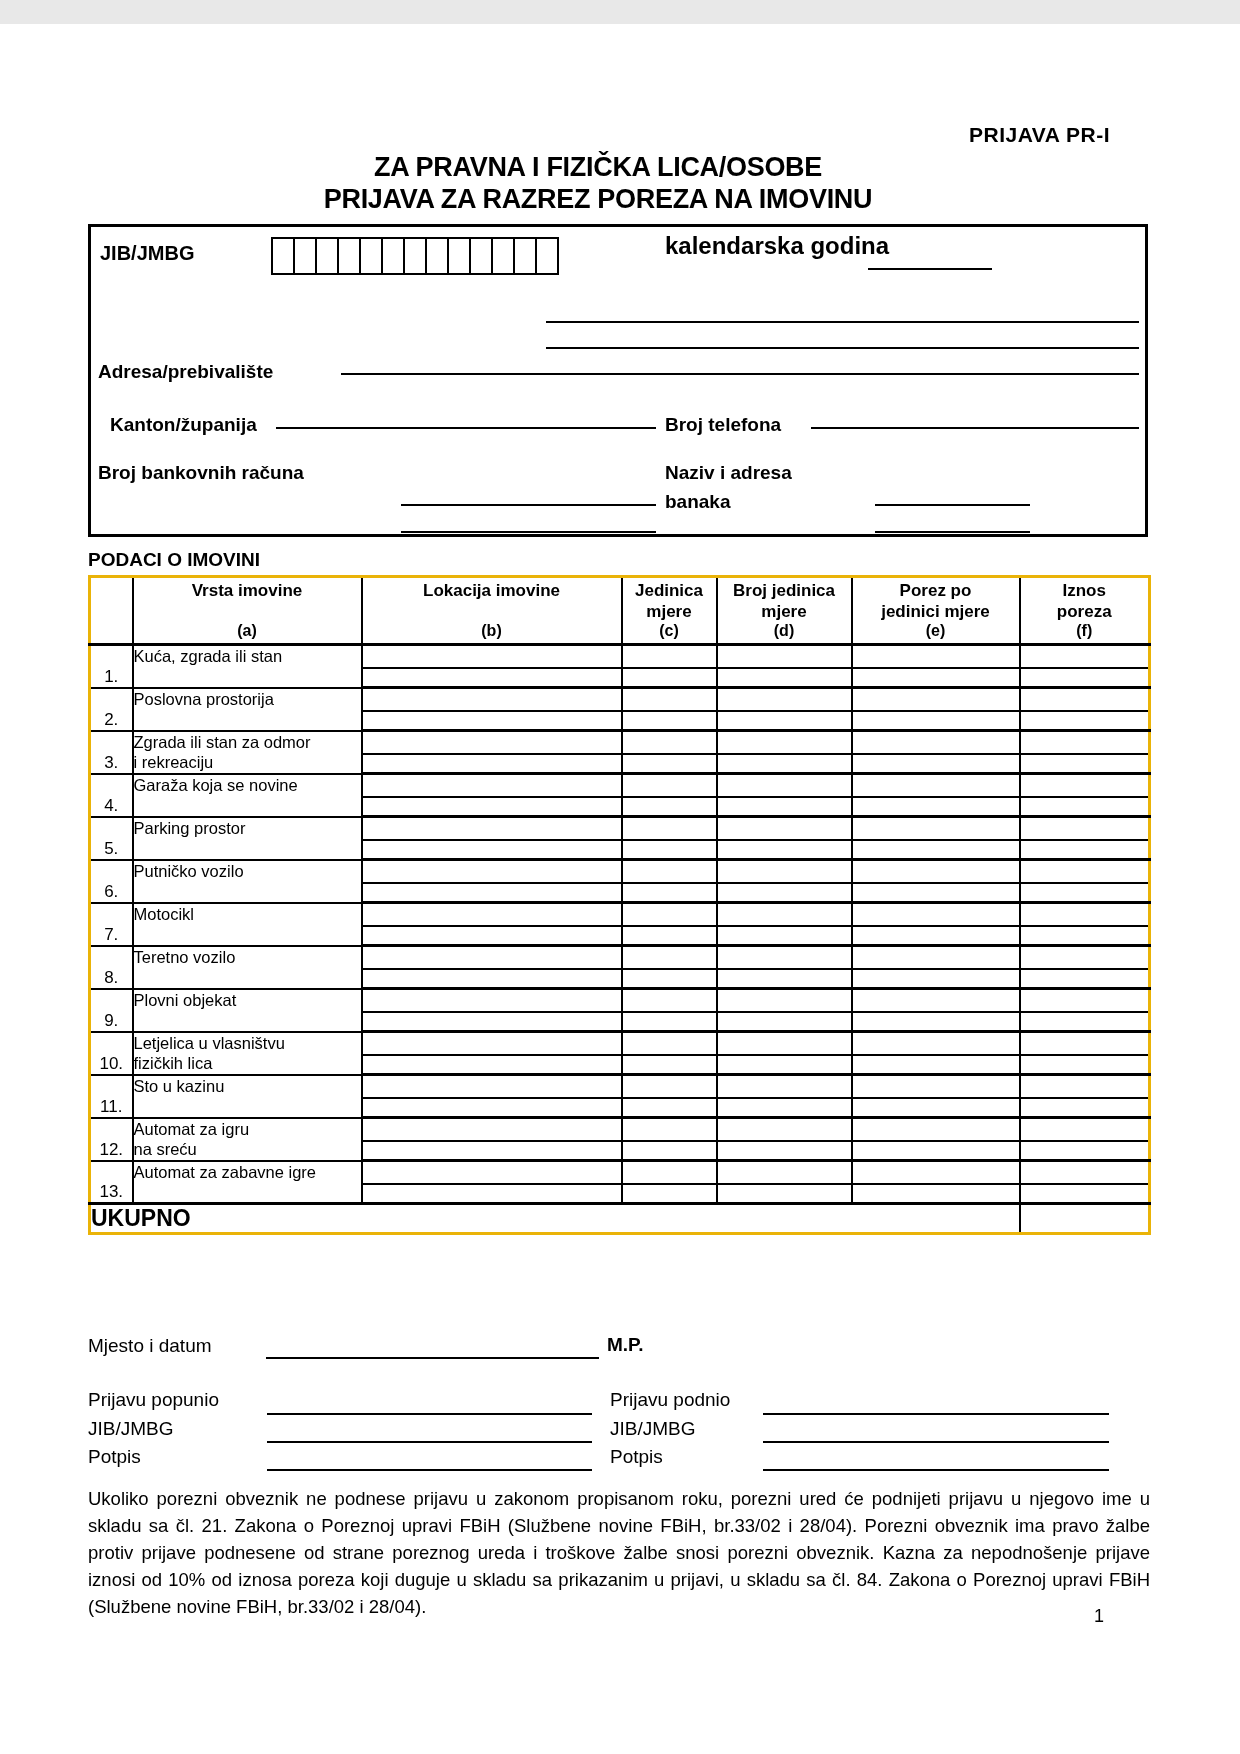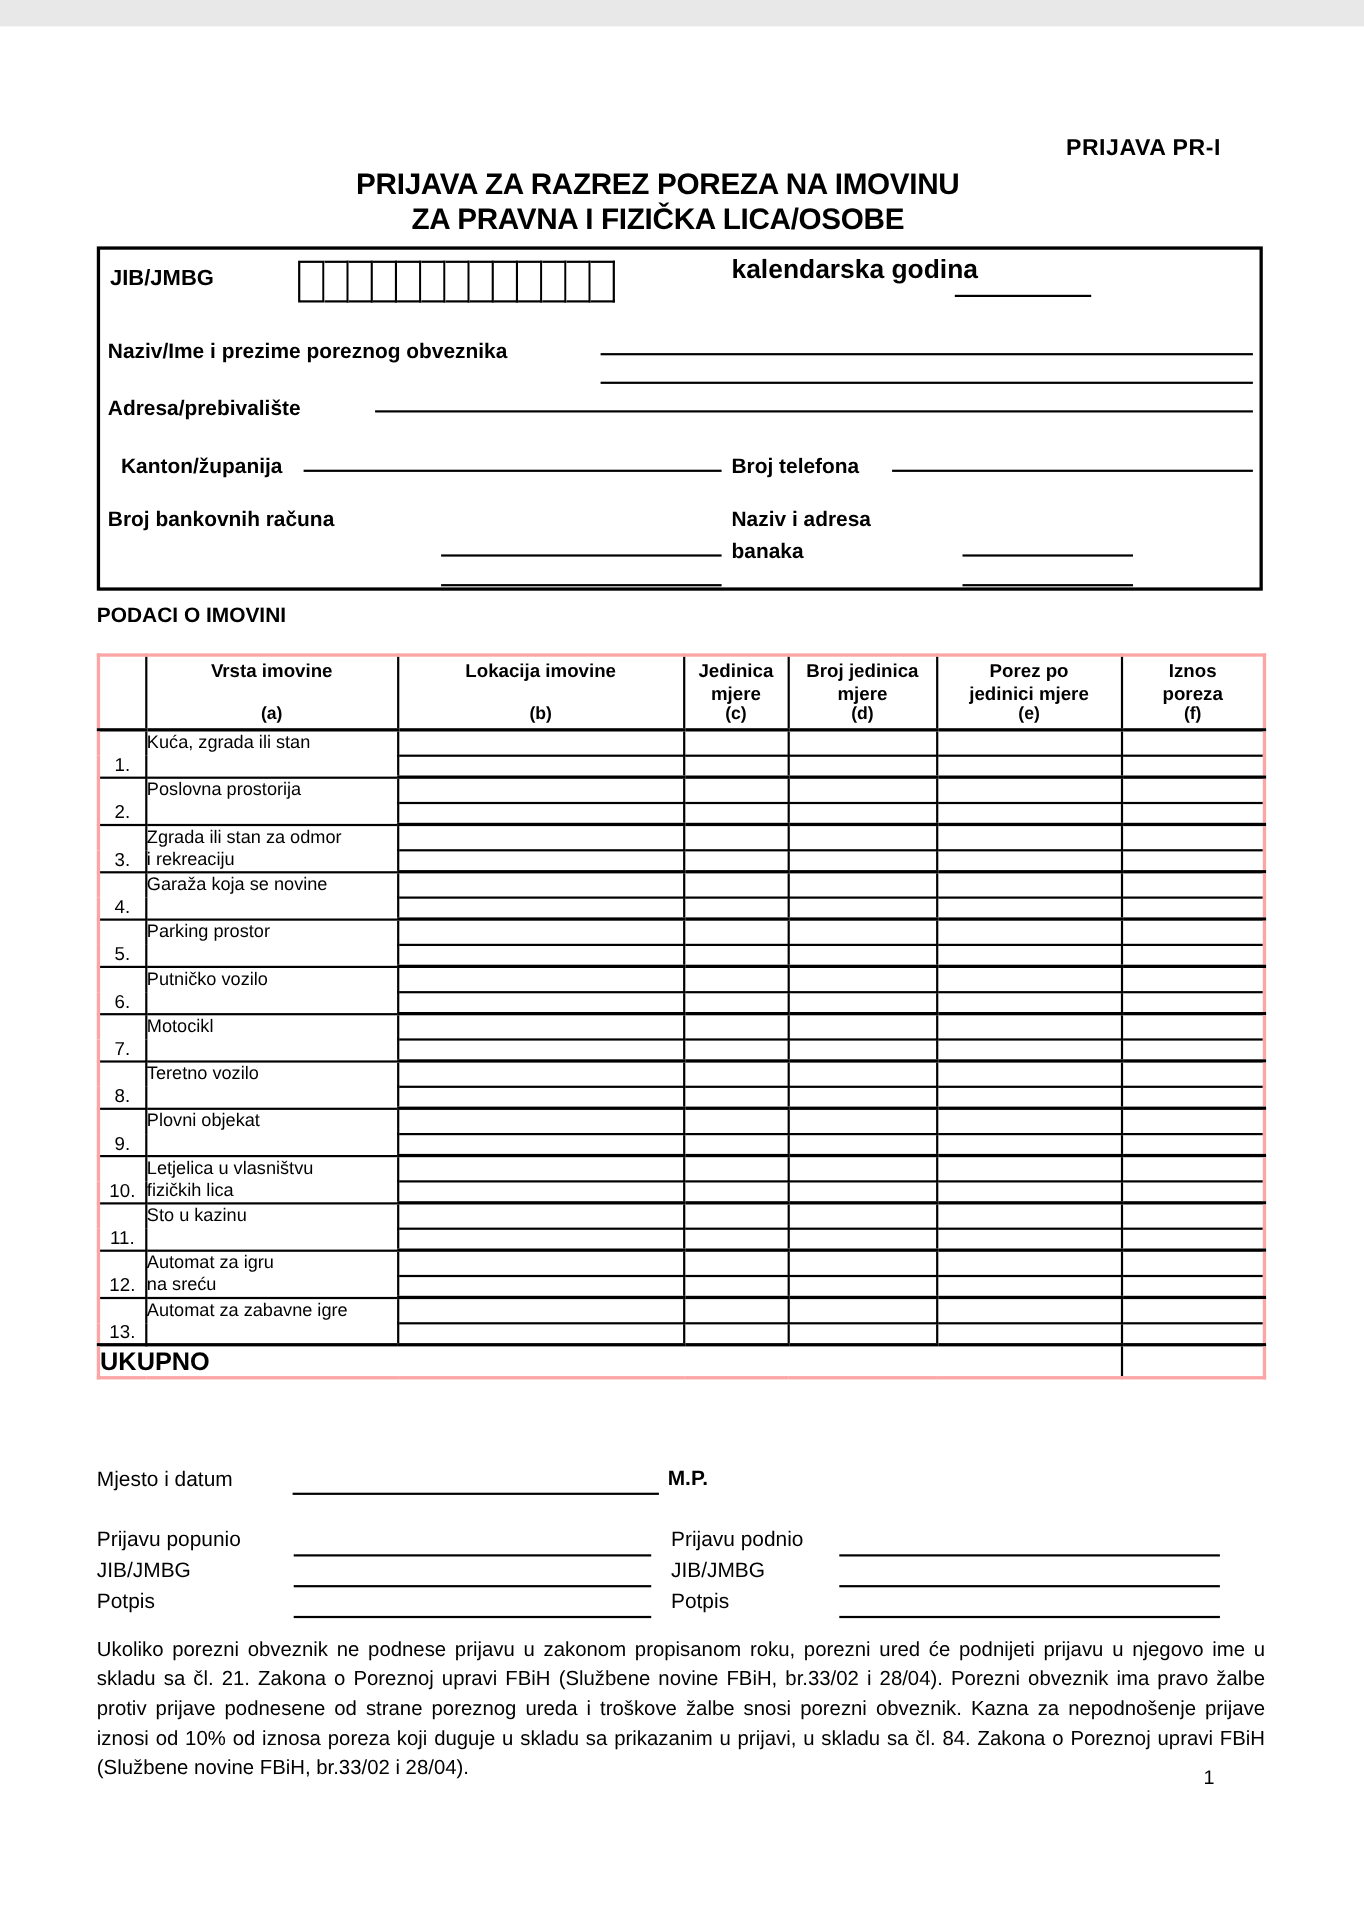--- a/index.html
+++ b/index.html
@@ -15,22 +15,22 @@
               font-size:27px;line-height:32px;letter-spacing:-0.3px;}
   
   .head-box{left:88px;top:200px;width:1060px;height:313px;border:3px solid #000;box-sizing:border-box;}
   .head-box .lbl{position:absolute;font-weight:bold;font-size:19px;white-space:pre-line;line-height:29px;}
   .fline{position:absolute;height:0;border-bottom:2px solid #000;}
   .jib-grid{position:absolute;left:180px;top:10px;display:flex;}
   .jib-cell{width:20px;height:34px;border:2px solid #000;background:#fff;}
   .jib-cell + .jib-cell{border-left:none;}
   
   .section-title{left:88px;top:525px;font-size:19px;font-weight:bold;}
-  .prop-table{position:absolute;left:88px;top:570px;width:1060px;border-collapse:collapse;
-              table-layout:fixed;border:3px solid #fca5a5;}
+  .prop-table{position:absolute;left:88px;top:551px;width:1060px;border-collapse:collapse;
+              table-layout:fixed;border:3px solid #eab308;}
   .prop-table th,.prop-table td{border:2px solid #000;padding:0;box-sizing:border-box;}
   .prop-table th{border-bottom:3px solid #000;height:66px;vertical-align:top;
                  font-size:17px;font-weight:bold;padding:2px 2px 3px 2px;}
   .th-inner{display:flex;flex-direction:column;justify-content:space-between;height:100%;align-items:center;}
   .col-label{white-space:pre-line;line-height:21px;text-align:center;}
   .col-letter{font-size:16px;}
   .num-cell{vertical-align:bottom;text-align:center;font-size:17px;padding:0 6px 2px 0;
             border-top:3px solid #000;border-bottom:3px solid #000;}
   .label-cell{vertical-align:top;text-align:left;font-size:16.5px;line-height:20px;
               padding:1px 4px 0 7px;white-space:pre-line;
@@ -45,22 +45,22 @@
   .page-num{left:1094px;top:1582px;font-size:18px;}
 </style>
 </head>
 <body>
 
 <div class="page">
 
   <div class="abs form-code">PRIJAVA PR-I</div>
 
   <div class="abs title-wrap">
+    <div>ZA PRAVNA I FIZIČKA LICA/OSOBE</div>
     <div>PRIJAVA ZA RAZREZ POREZA NA IMOVINU</div>
-    <div>ZA PRAVNA I FIZIČKA LICA/OSOBE</div>
   </div>
 
   <div class="abs head-box">
     <span class="lbl" style="left:9px;top:12px;font-size:20px;">JIB/JMBG</span>
     <div class="jib-grid">
         <div class="jib-cell"></div>
         <div class="jib-cell"></div>
         <div class="jib-cell"></div>
         <div class="jib-cell"></div>
         <div class="jib-cell"></div>
@@ -69,21 +69,20 @@
         <div class="jib-cell"></div>
         <div class="jib-cell"></div>
         <div class="jib-cell"></div>
         <div class="jib-cell"></div>
         <div class="jib-cell"></div>
         <div class="jib-cell"></div>
       </div>
     <span class="lbl" style="left:574px;top:4px;font-size:24px;text-align:center;">kalendarska godina</span>
     <span class="fline" style="left:777px;top:41px;width:124px;"></span>
 
-    <span class="lbl" style="left:7px;top:78px;">Naziv/Ime i prezime poreznog obveznika</span>
     <span class="fline" style="left:455px;top:94px;right:6px;"></span>
     <span class="fline" style="left:455px;top:120px;right:6px;"></span>
 
     <span class="lbl" style="left:7px;top:130px;">Adresa/prebivalište</span>
     <span class="fline" style="left:250px;top:146px;right:6px;"></span>
 
     <span class="lbl" style="left:19px;top:183px;">Kanton/županija</span>
     <span class="fline" style="left:185px;top:200px;width:380px;"></span>
     <span class="lbl" style="left:574px;top:183px;">Broj telefona</span>
     <span class="fline" style="left:720px;top:200px;right:6px;"></span>

